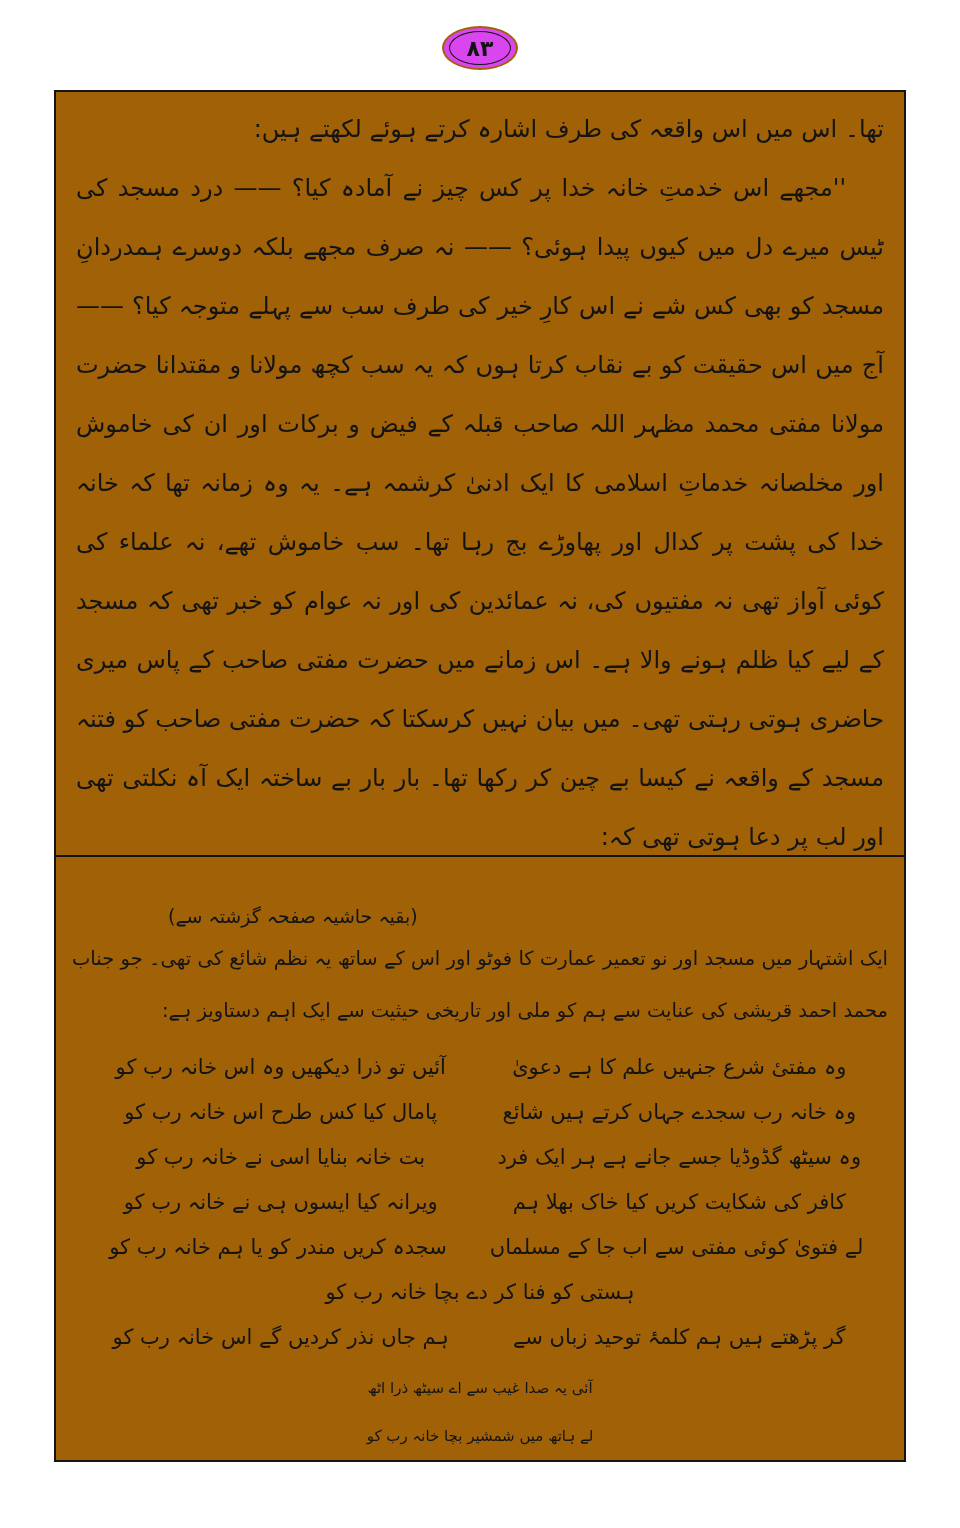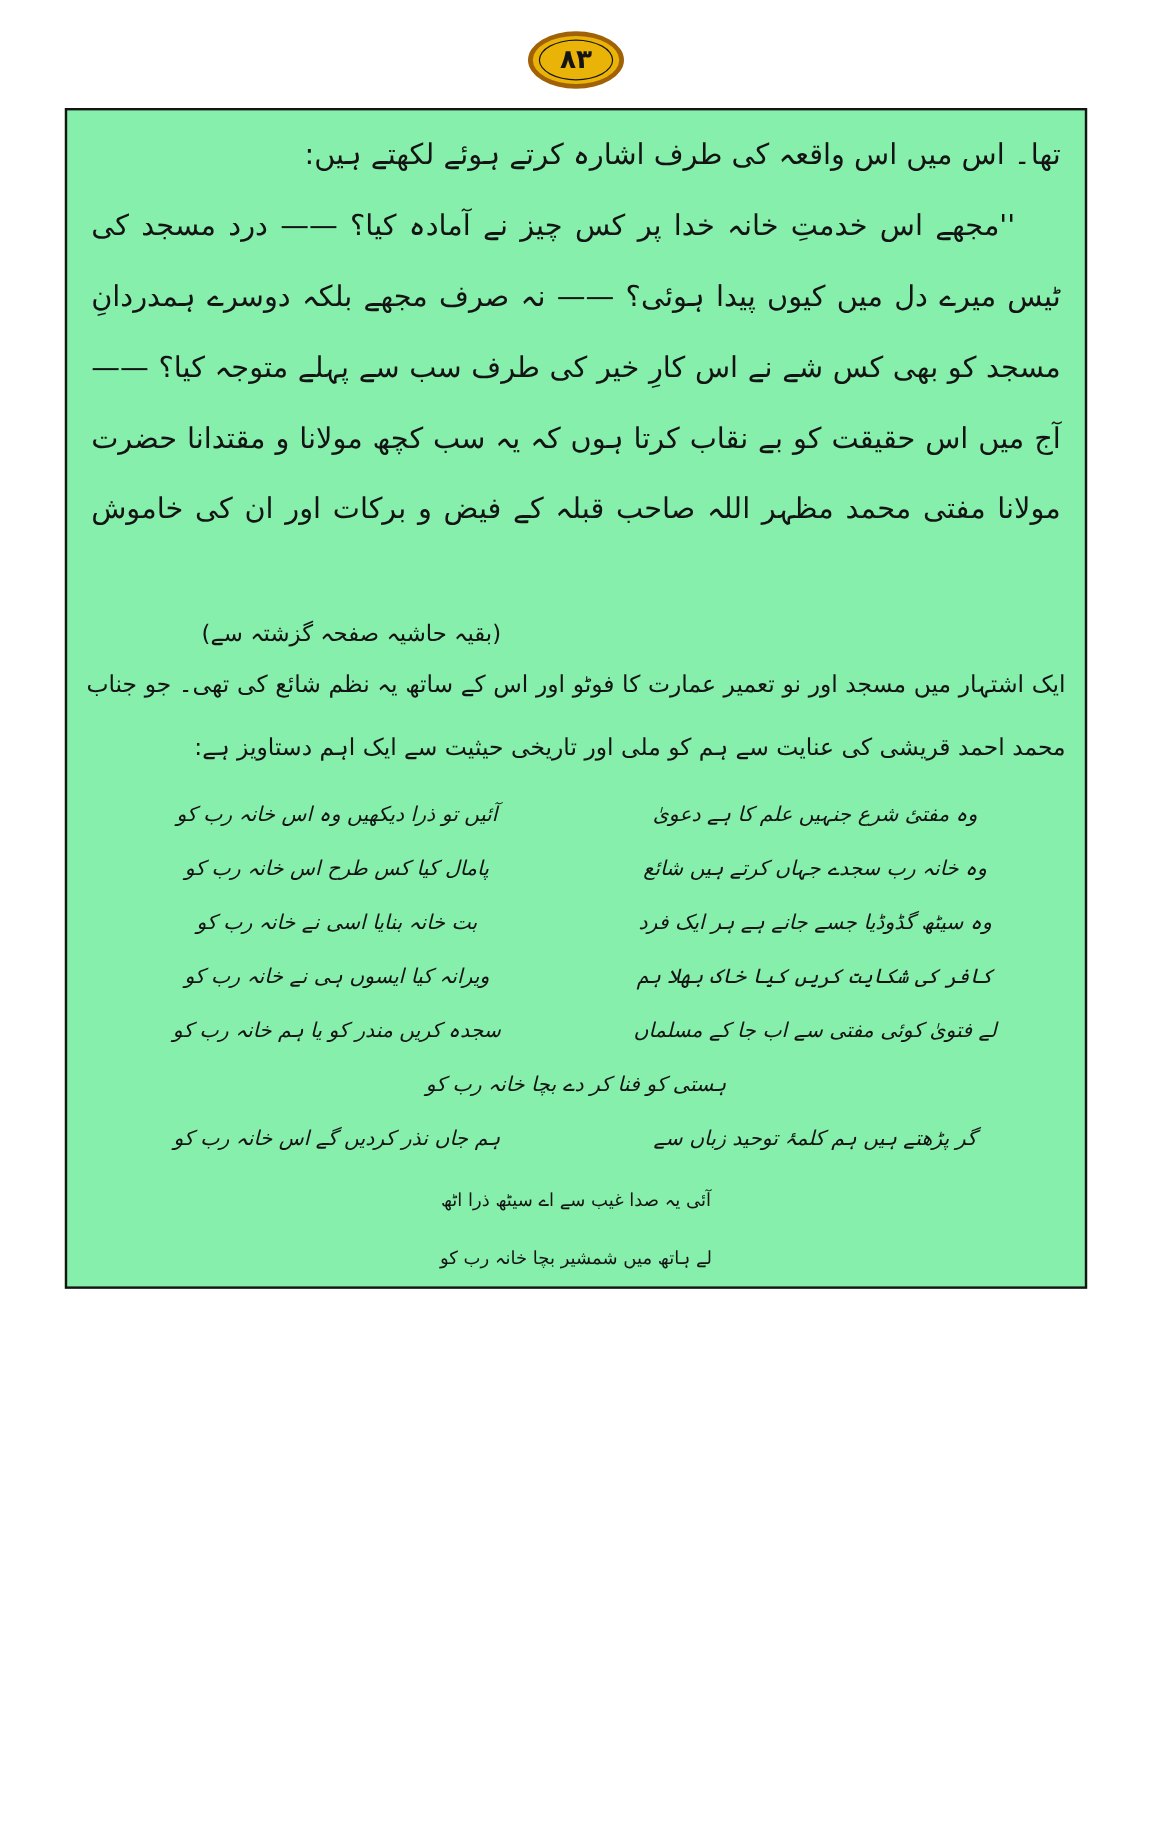--- a/index.html
+++ b/index.html
@@ -16,49 +16,48 @@
   }
   
   .page-number-wrap {
     position: absolute;
     top: 26px; left: 0;
     width: 100%;
     display: flex;
     justify-content: center;
   }
   .oval-outer {
-    border: 4px solid #a16207;
+    border: 2px solid #a16207;
     border-radius: 50%;
     padding: 3px 5px;
-    background: #eab308;
+    background: #d946ef;
   }
   .oval-inner {
     border: 1.5px solid #141414;
     border-radius: 50%;
     min-width: 62px;
     height: 34px;
     display: flex;
     align-items: center;
     justify-content: center;
     font-size: 22px;
     font-weight: bold;
     padding: 0 12px;
   }
   
   .main-box {
     position: absolute;
     top: 90px;
     left: 54px;
     width: 852px;
-    height: 984px;
+    height: 1372px;
     border: 2.5px solid #141414;
-    background: #86efac;
+    background: #a16207;
     display: flex;
     flex-direction: column;
-    align-items: flex-end;
   }
   .main-area {
     height: 787px;
     padding: 8px 20px 0 20px;
     overflow: hidden;
   }
   .main-intro {
     font-size: 24px;
     line-height: 59px;
     text-align: right;
@@ -103,24 +102,23 @@
     width: 94%;
   }
   .couplet {
     display: flex;
     direction: rtl;
     gap: 30px;
   }
   .hemistich {
     flex: 1;
     text-align: center;
-    font-size: 17px;
+    font-size: 21px;
     line-height: 45px;
     white-space: nowrap;
-    font-style: italic;
   }
   .closing {
     margin-top: 4px;
   }
   .closing-line {
     text-align: center;
     font-size: 15px;
     line-height: 48px;
     white-space: nowrap;
   }

